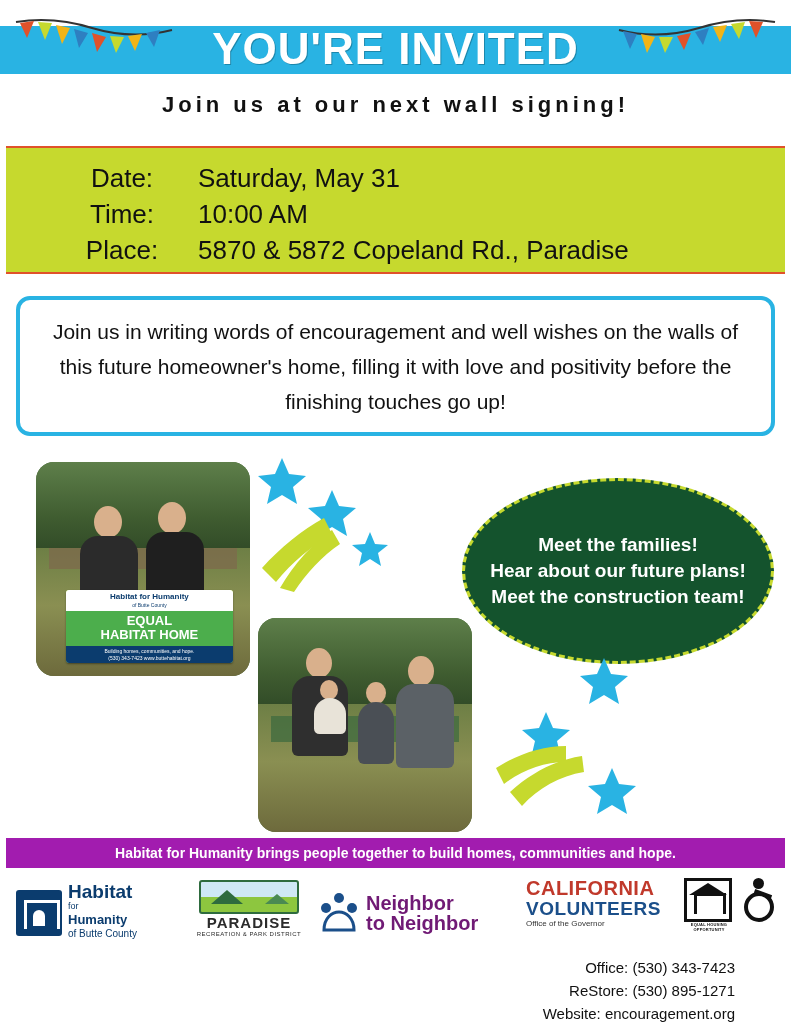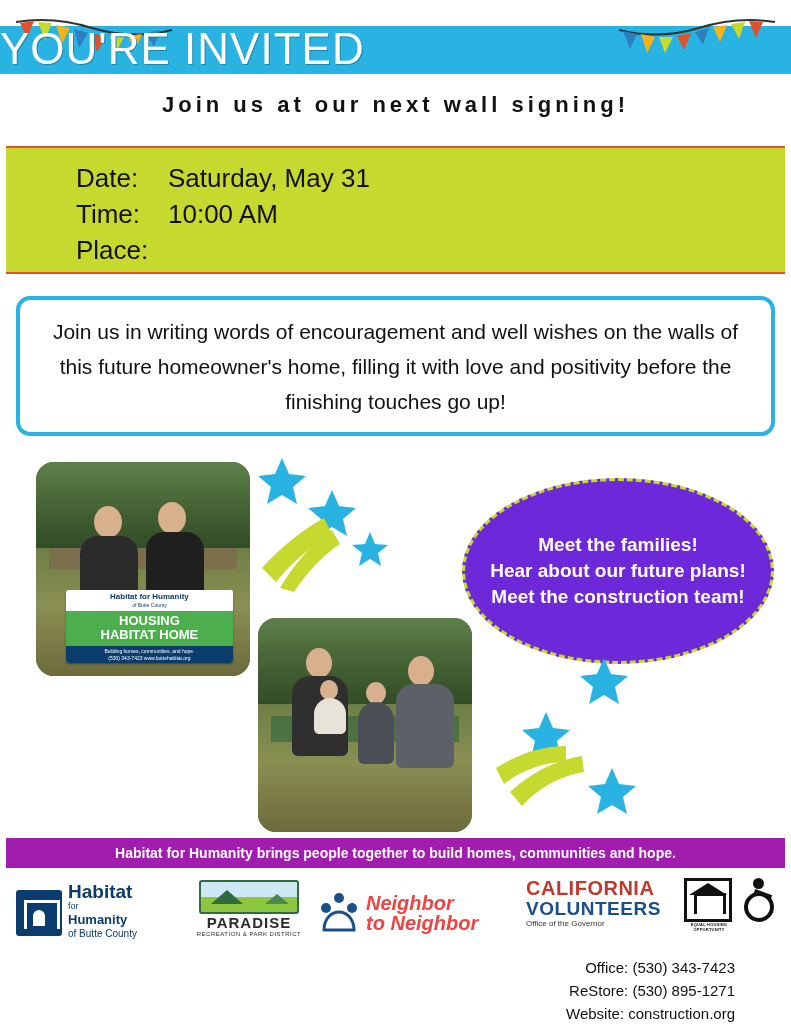--- a/index.html
+++ b/index.html
@@ -20,22 +20,23 @@
   .header-band {
     position: absolute;
     top: 26px; left: 0; right: 0;
     height: 48px;
     background: #29b3e3;
   }
   .header-title {
     position: absolute;
     top: 20px; left: 0; right: 0;
     height: 58px;
+    text-align: center;
     font-size: 44px;
-    font-weight: normal;
+    font-weight: bold;
     letter-spacing: 1px;
     color: #ffffff;
     line-height: 58px;
     text-shadow: 1px 1px 0 #1b87ac;
   }
   .bunting {
     position: absolute;
     top: 14px;
     width: 160px;
     height: 48px;
@@ -57,33 +58,34 @@
   
   .details-box {
     position: absolute;
     top: 146px; left: 6px;
     width: 779px;
     height: 128px;
     background: #c6d92e;
     border-top: 2px solid #e0522a;
     border-bottom: 2px solid #e0522a;
     padding: 12px 4px 0 70px;
+    text-align: center;
   }
   .details-row {
     display: flex;
     align-items: baseline;
     font-size: 26px;
     color: #111111;
     line-height: 36px;
   }
   .details-label {
     width: 92px;
     flex: none;
   }
-  .details-value { font-weight: normal; }
+  .details-value { font-weight: normal; margin-left: 30px; }
 
   
   .desc-box {
     position: absolute;
     top: 296px; left: 16px;
     width: 759px;
     height: 140px;
     border: 4px solid #29b3e3;
     border-radius: 14px;
     display: flex;
@@ -146,21 +148,21 @@
   }
   .sign .sign-bot {
     background:#0b3c6e; color:#ffffff; font-size:5px; line-height:7px; padding:2px 0;
   }
 
   
   .oval {
     position: absolute;
     top: 478px; left: 462px;
     width: 312px; height: 186px;
-    background: #6d28d9;
+    background: #14532d;
     border: 3px dashed #c6d92e;
     border-radius: 50%;
     display: flex;
     align-items: center;
     justify-content: center;
   }
   .oval-text {
     color: #ffffff;
     font-size: 19px;
     font-weight: bold;
@@ -225,21 +227,21 @@
     border-left: 12px solid transparent; border-right: 12px solid transparent;
     border-bottom: 10px solid #4a8a52;
   }
   .paradise-name { font-size: 15px; font-weight: bold; color: #2b2b2b; letter-spacing: 1px; }
   .paradise-sub { font-size: 6px; color: #2b2b2b; letter-spacing: .5px; }
 
   .logo-n2n { left: 312px; width: 196px; display: flex; align-items: center; }
   .n2n-mark {
     width: 42px; height: 46px; flex: none; margin-right: 6px; position: relative;
   }
-  .n2n-text { color: #ef4444; line-height: 20px; font-style: italic; }
+  .n2n-text { color: #701a75; line-height: 20px; }
   .n2n-text .t1 { font-size: 20px; font-weight: bold; }
   .n2n-text .t2 { font-size: 20px; font-weight: bold; }
 
   .logo-cav { left: 520px; width: 148px; }
   .cav-1 { font-size: 20px; font-weight: bold; color: #c0392b; line-height: 21px; letter-spacing: .5px; }
   .cav-2 { font-size: 19px; font-weight: bold; color: #1b4f8a; line-height: 20px; letter-spacing: .5px; }
   .cav-3 { font-size: 8px; color: #333333; }
 
   .logo-eho { left: 678px; width: 50px; }
   .eho-box { width: 48px; height: 44px; border: 3px solid #111111; position: relative; }
@@ -308,20 +310,21 @@
     <div class="details-row">
       <span class="details-label">Date:</span>
       <span class="details-value">Saturday, May 31</span>
     </div>
     <div class="details-row">
       <span class="details-label">Time:</span>
       <span class="details-value">10:00 AM</span>
     </div>
     <div class="details-row">
       <span class="details-label">Place:</span>
+      <span class="details-value">5870 &amp; 5872 Copeland Rd., Paradise</span>
     </div>
   </div>
 
   <div class="desc-box">
     <div class="desc-text">Join us in writing words of encouragement and well wishes on the walls of this future homeowner's home, filling it with love and positivity before the finishing touches go up!</div>
   </div>
 
   <div class="photo photo-1">
     <div class="sky"></div>
     <div class="ground"></div>
@@ -329,21 +332,21 @@
     <div class="head" style="left:58px; top:44px; width:28px; height:32px;"></div>
     <div class="body-sh" style="left:44px; top:74px; width:58px; height:62px; background:#2b2b2b;"></div>
     <div class="head" style="left:122px; top:40px; width:28px; height:32px;"></div>
     <div class="body-sh" style="left:110px; top:70px; width:58px; height:66px; background:#1f1f1f;"></div>
     <div class="sign">
       <div class="sign-top">
         <span>Habitat for Humanity</span>
         <small>of Butte County</small>
       </div>
       <div class="sign-mid">
-        <div>HOUSING</div>
+        <div>EQUAL</div>
         <div>HABITAT HOME</div>
       </div>
       <div class="sign-bot">
         <div>Building homes, communities, and hope.</div>
         <div>(530) 343-7423      www.buttehabitat.org</div>
       </div>
     </div>
   </div>
 
   <div class="photo photo-2">
@@ -435,17 +438,17 @@
         <span class="a-arm"></span>
       </div>
     </div>
 
   </div>
 
   <div class="footer">
     <div class="footer-right">
       <div class="line">Office: (530) 343-7423</div>
       <div class="line">ReStore: (530) 895-1271</div>
-      <div class="line">Website: construction.org</div>
+      <div class="line">Website: encouragement.org</div>
     </div>
   </div>
 
 </div>
 
 </body></html>

